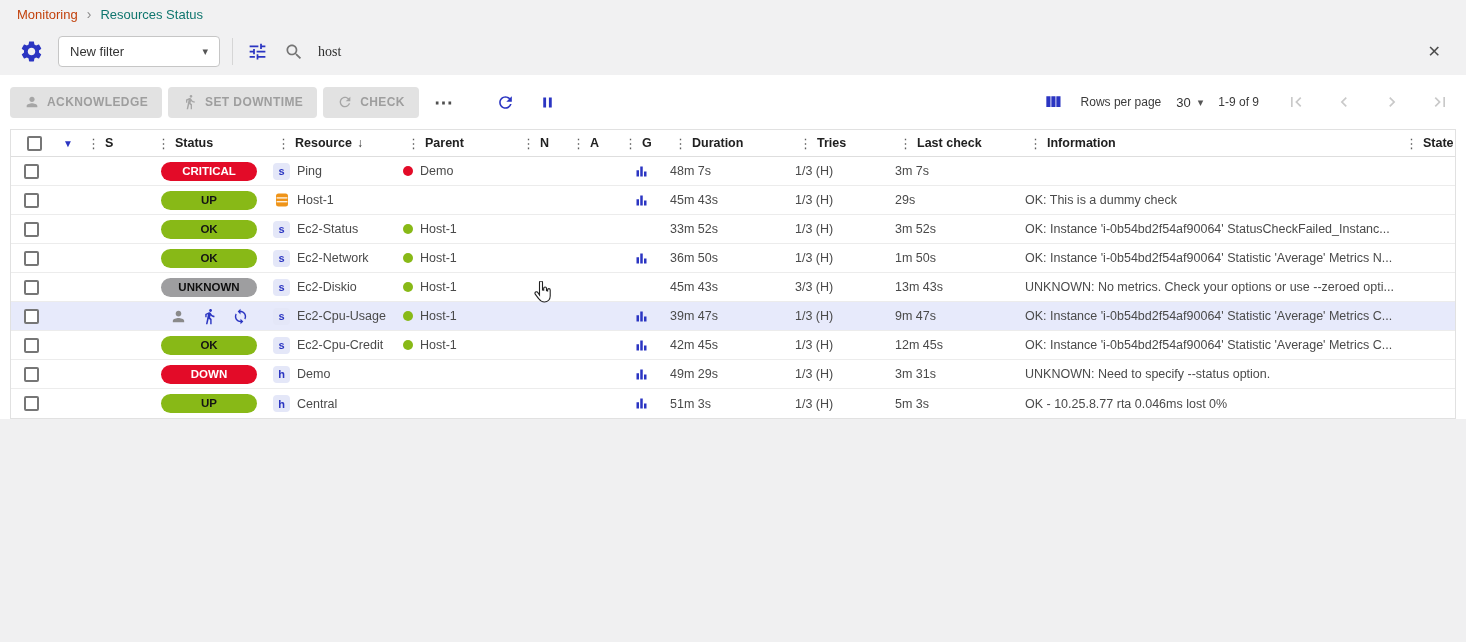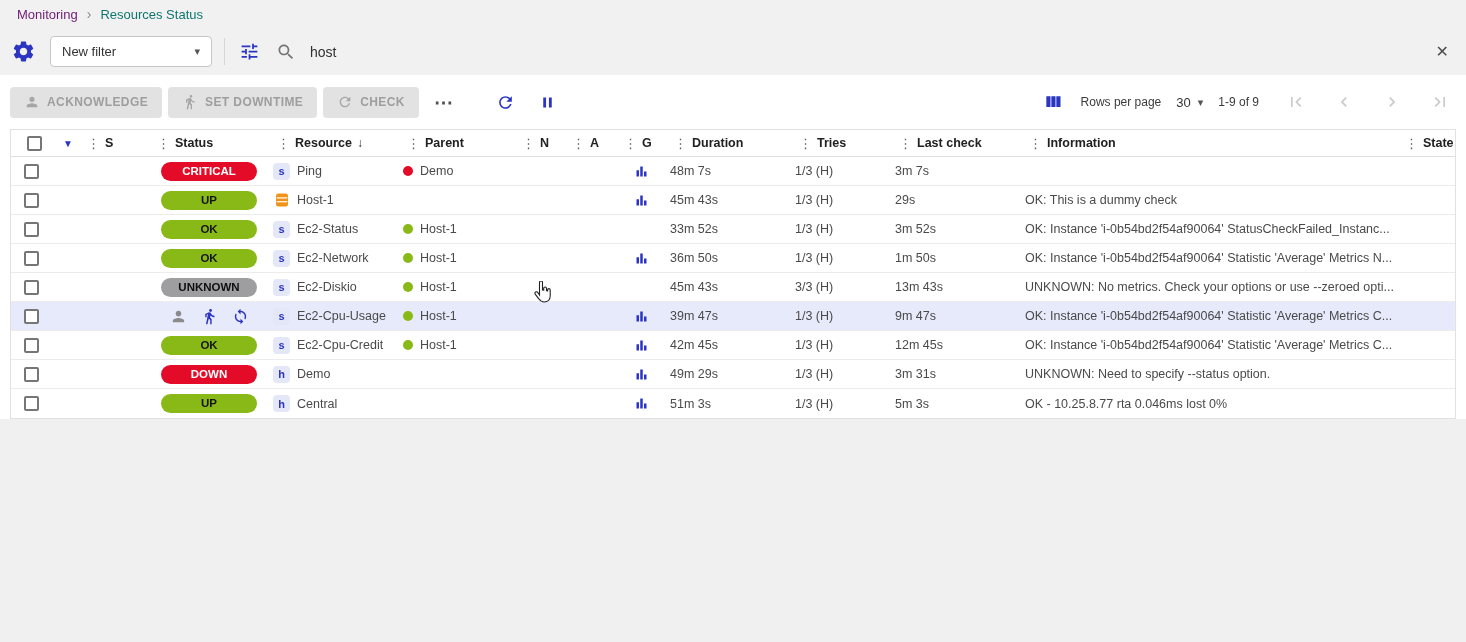--- a/index.html
+++ b/index.html
@@ -8,39 +8,39 @@
     font-family: "Liberation Sans", sans-serif;
     background:#f0f0f1;
     overflow:hidden;
     color:#4a4a4a;
   }
   .page { position:relative; width:1466px; height:642px; }
 
   
   .top-section { background:#f1f1f2; }
   .breadcrumb { height:28px; display:flex; align-items:center; gap:9px; padding:0 17px; font-size:13px; }
-  .bc-link { color:#701a75; cursor:pointer; }
+  .bc-link { color:#c2410c; cursor:pointer; }
   .bc-sep { color:#8a8a8a; font-size:14px; }
   .bc-current { color:#0f766e; }
 
-  .filter-row { display:flex; align-items:center; height:47px; padding:0 9px; gap:12px; }
+  .filter-row { display:flex; align-items:center; height:47px; padding:0 17px; gap:12px; }
   .icon-plain { display:flex; align-items:center; justify-content:center; background:none; border:none; cursor:pointer; padding:2px; }
   .gear-btn svg { fill:var(--accent); }
   .filter-select {
     background:#fff; border:1px solid #c6c6c6; border-radius:4px; height:31px; width:162px;
     display:flex; align-items:center; justify-content:space-between; padding:0 11px;
     font-size:13px; color:#333; cursor:pointer;
   }
   .select-caret { color:#555; font-size:11px; }
   .vdiv { width:1px; height:27px; background:#d6d6d6; }
   .tune-btn svg { fill:var(--accent); }
   .search-icon svg { fill:#757575; }
   .search-input {
     flex:1; border:none; outline:none; background:transparent;
-    font-size:14px; color:#2f2f2f; font-family:Liberation Sans, sans-serif; height:30px;
+    font-size:14px; color:#2f2f2f; font-family:Liberation Serif, serif; height:30px;
   }
   .clear-btn { color:#4d4d4d; font-size:16px; background:none; border:none; cursor:pointer; margin-right:8px; }
 
   
   .content { background:#fff; }
   .toolbar { display:flex; align-items:center; height:54px; padding:8px 10px; gap:6px; }
   .btn {
     display:flex; align-items:center; gap:7px; height:31px; padding:0 14px;
     background:#e2e2e2; color:#9e9e9e; font-weight:bold; font-size:12px;
     letter-spacing:.4px; border-radius:4px; border:none; font-family:inherit; cursor:default;

